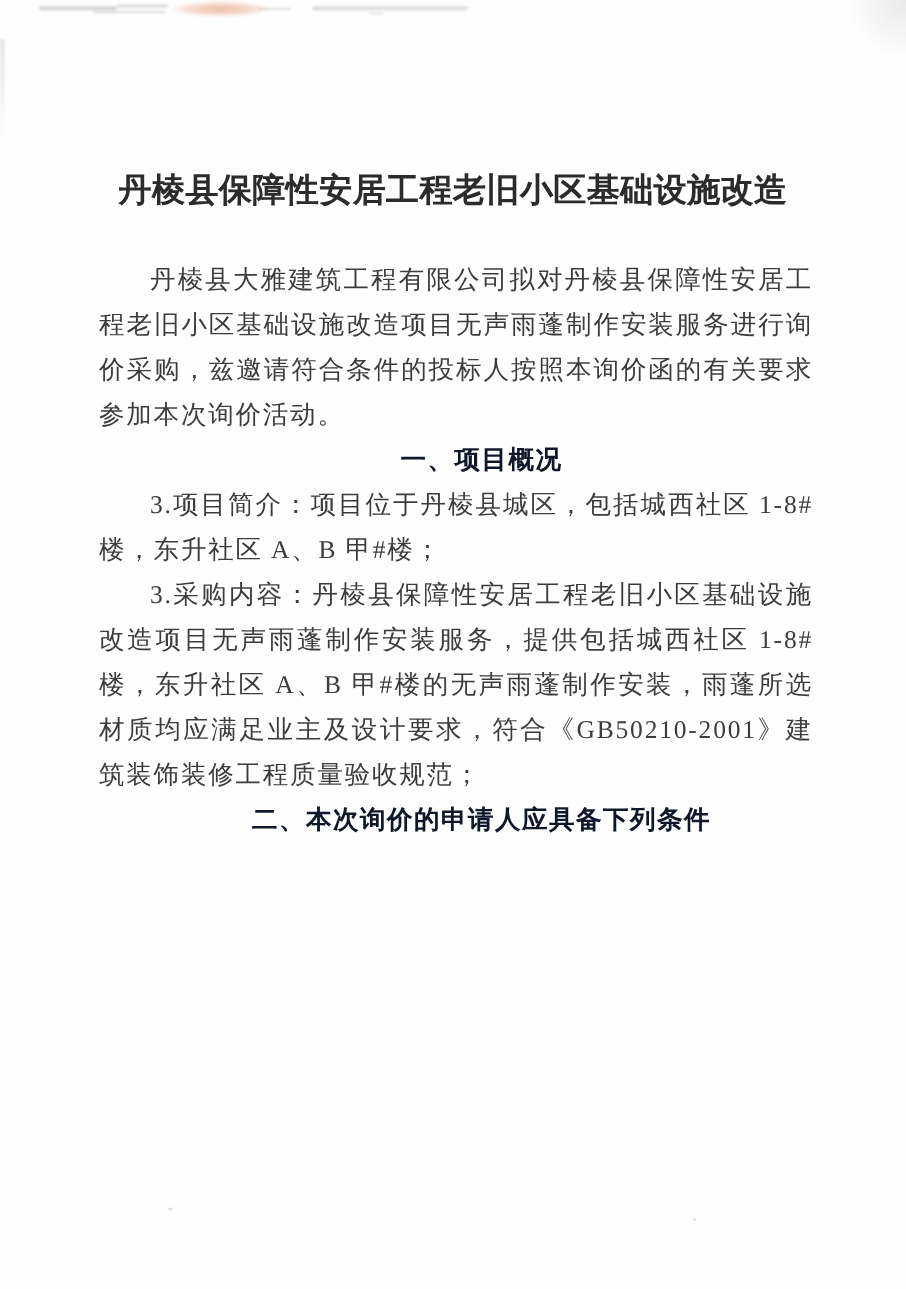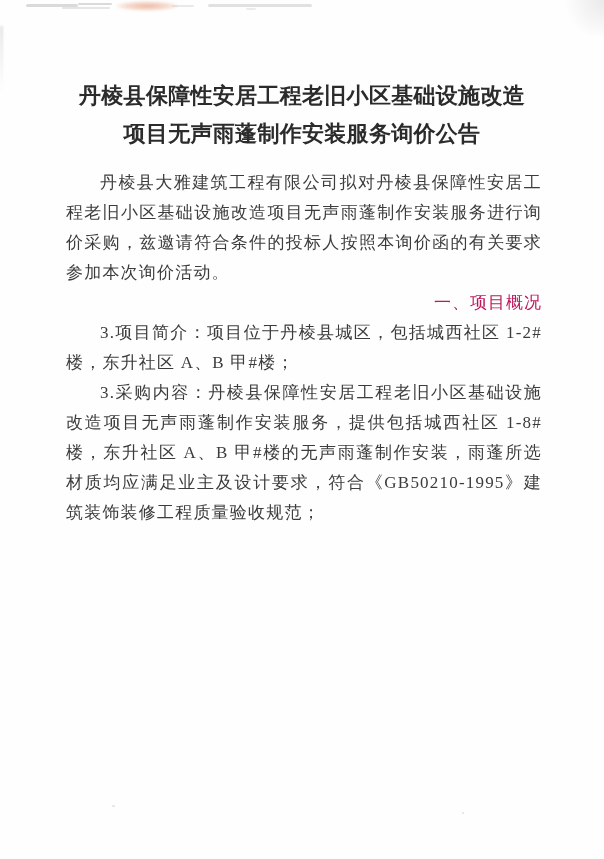--- a/index.html
+++ b/index.html
@@ -7,21 +7,21 @@
     padding: 0;
     background: #ffffff;
   }
   .page {
     position: relative;
     width: 604px;
     height: 859px;
     background: #fefefe;
     overflow: hidden;
     box-sizing: border-box;
-    padding-top: 77px;
+    padding-top: 108px;
   }
 
   
   .artifact { position: absolute; pointer-events: none; }
   .streak { background: rgba(125,125,125,0.28); filter: blur(0.6px); border-radius: 2px; }
   .streak-1 { left: 26px;  top: 4px; width: 52px;  height: 3px; }
   .streak-2 { left: 62px;  top: 7px; width: 48px;  height: 2px; opacity: .7; }
   .streak-3 { left: 78px;  top: 3px; width: 34px;  height: 2px; }
   .streak-4 { left: 172px; top: 5px; width: 22px;  height: 2px; opacity: .6; }
   .streak-5 { left: 208px; top: 4px; width: 104px; height: 3px; opacity: .8; }
@@ -53,44 +53,44 @@
     font-weight: 700;
     font-size: 22px;
     line-height: 38px;
     letter-spacing: 0.3px;
     color: #2b2b2b;
   }
   .doc-title .title-line { display: block; }
 
   
   .doc-body {
-    margin-top: 15px;
+    margin-top: 26px;
     padding-left: 66px;
     padding-right: 62px;
     font-family: "Liberation Serif", "DejaVu Serif", serif;
     font-size: 17px;
     line-height: 30px;
     letter-spacing: 1.2px;
     color: #3c3c3c;
     text-align: justify;
   }
   .doc-body p {
     margin: 0;
     text-indent: 2em;
   }
   .section-heading {
     margin: 0;
     text-indent: 2em;
     font-family: "Liberation Sans", "DejaVu Sans", sans-serif;
-    font-weight: 400;
+    font-weight: 700;
     font-size: 17px;
     line-height: 30px;
     letter-spacing: 1px;
-    color: #be185d;
-    text-align: right;
+    color: #0f172a;
+    text-align: center;
   }
 </style>
 </head>
 <body>
 
 <div class="page">
 
   <div class="artifact streak streak-1"></div>
   <div class="artifact streak streak-2"></div>
   <div class="artifact streak streak-3"></div>
@@ -98,26 +98,26 @@
   <div class="artifact streak streak-5"></div>
   <div class="artifact streak streak-6"></div>
   <div class="artifact smudge-orange"></div>
   <div class="artifact corner-tr"></div>
   <div class="artifact edge-left"></div>
   <div class="artifact speck speck-1"></div>
   <div class="artifact speck speck-2"></div>
 
   <h1 class="doc-title">
     <span class="title-line">丹棱县保障性安居工程老旧小区基础设施改造</span>
-    <span class="title-line">项目无声雨蓬制作安装服务询价公告</span>
   </h1>
 
   <div class="doc-body">
     <p>丹棱县大雅建筑工程有限公司拟对丹棱县保障性安居工程老旧小区基础设施改造项目无声雨蓬制作安装服务进行询价采购，兹邀请符合条件的投标人按照本询价函的有关要求参加本次询价活动。</p>
 
     <h2 class="section-heading">一、项目概况</h2>
 
-    <p>3.项目简介：项目位于丹棱县城区，包括城西社区 1-2#楼，东升社区 A、B 甲#楼；</p>
-    <p>3.采购内容：丹棱县保障性安居工程老旧小区基础设施改造项目无声雨蓬制作安装服务，提供包括城西社区 1-8#楼，东升社区 A、B 甲#楼的无声雨蓬制作安装，雨蓬所选材质均应满足业主及设计要求，符合《GB50210-1995》建筑装饰装修工程质量验收规范；</p>
+    <p>3.项目简介：项目位于丹棱县城区，包括城西社区 1-8#楼，东升社区 A、B 甲#楼；</p>
+    <p>3.采购内容：丹棱县保障性安居工程老旧小区基础设施改造项目无声雨蓬制作安装服务，提供包括城西社区 1-8#楼，东升社区 A、B 甲#楼的无声雨蓬制作安装，雨蓬所选材质均应满足业主及设计要求，符合《GB50210-2001》建筑装饰装修工程质量验收规范；</p>
 
+    <h2 class="section-heading">二、本次询价的申请人应具备下列条件</h2>
   </div>
 
 </div>
 
 </body></html>

